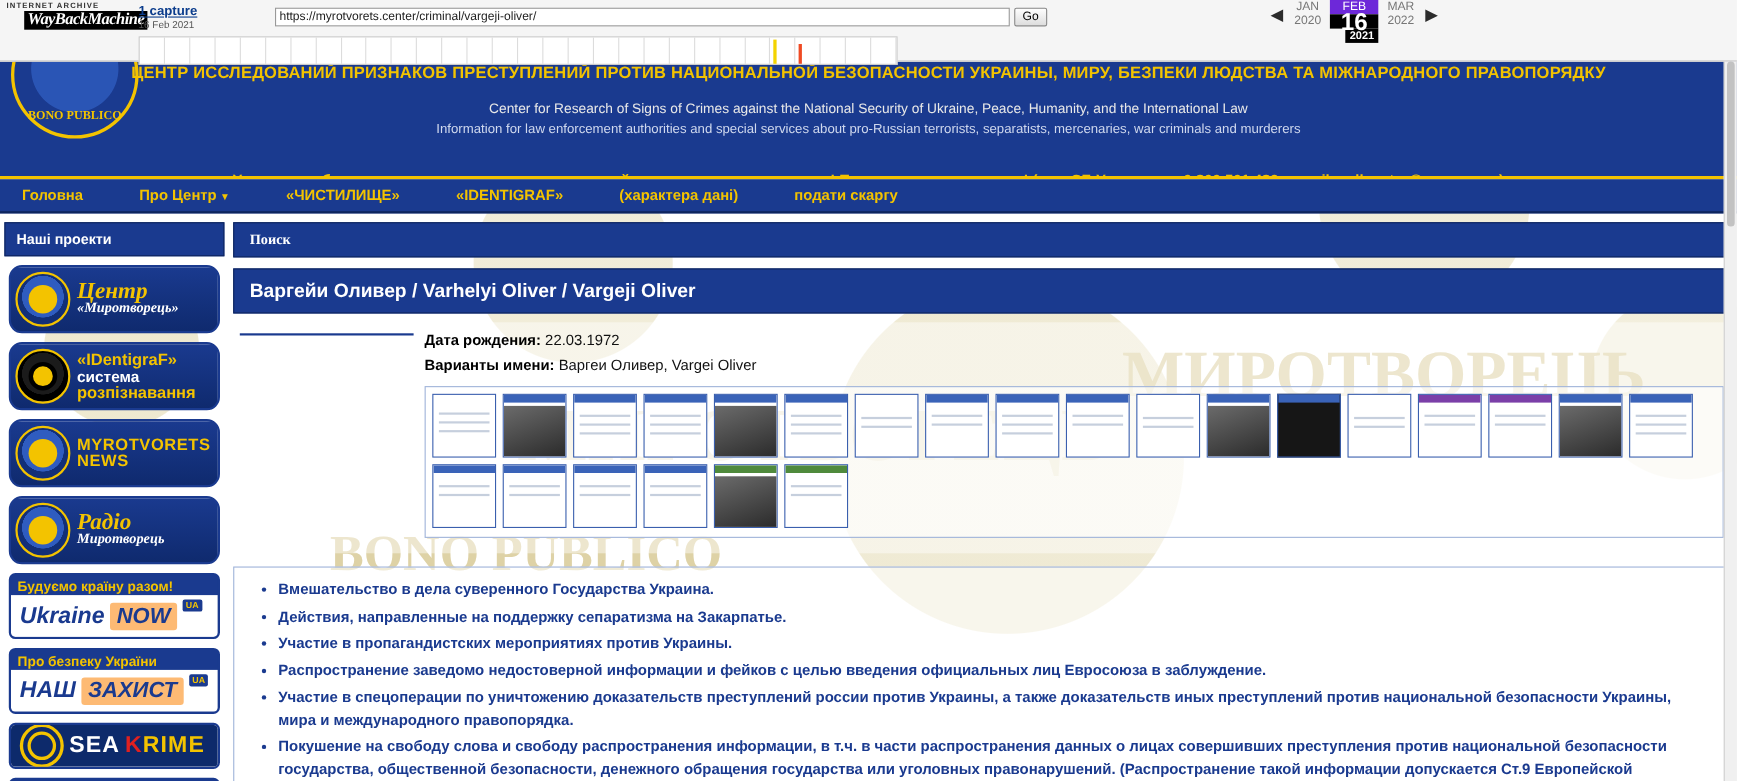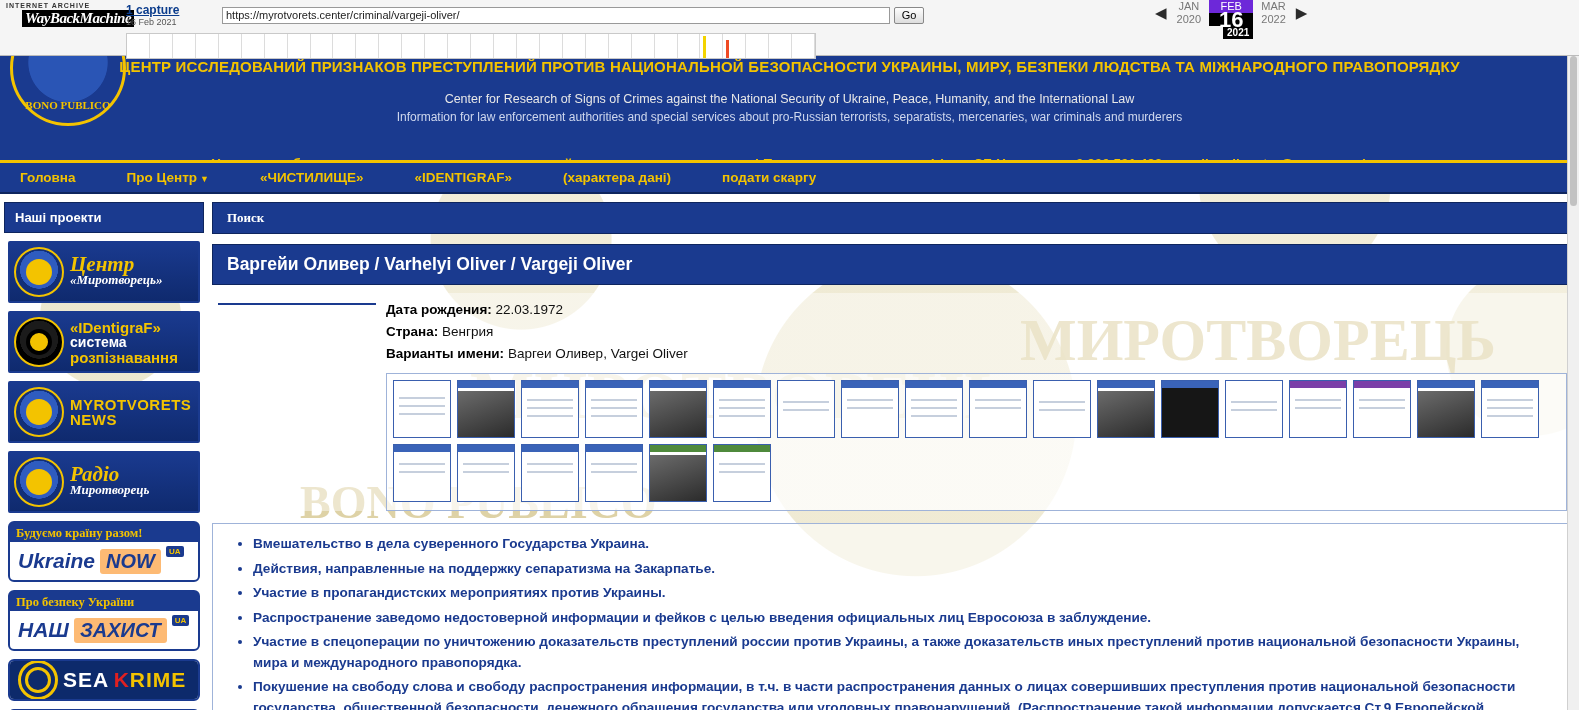--- a/index.html
+++ b/index.html
@@ -55,20 +55,21 @@
   #wb-url-area {
     flex: 1 1 auto;
     padding-top: 3px;
   }
   #wb-url-row { display: flex; align-items: center; gap: 4px; }
   #wb-url {
     width: 668px; height: 17px;
     border: 1px solid #999; background: #fff;
     font-size: 11px; padding: 1px 3px;
     color: #222;
+    margin-left: 28px;
   }
   #wb-go {
     height: 17px; min-width: 30px;
     font-size: 11px; border: 1px solid #888;
     background: linear-gradient(#fefefe,#ddd);
     border-radius: 2px; cursor: pointer;
   }
   #wb-sparkline {
     margin-top: 6px;
     height: 26px;
@@ -191,21 +192,21 @@
     position: relative; z-index: 3;
   }
   #sb-title {
     background: #1a3a8f; color: #fff; font-weight: bold;
     font-size: 13px; padding: 7px 10px;
     border: 1px solid #0e255e;
   }
   .sb-card {
     margin: 8px 4px 0 4px;
     border: 2px solid #1a3a8f;
-    border-radius: 2px;
+    border-radius: 12px;
     background: linear-gradient(#1a3a8f, #0f2a6e);
     height: 62px;
     display: flex; align-items: center;
     overflow: hidden;
     position: relative;
   }
   .sb-card .badge {
     width: 50px; height: 50px; margin-left: 4px;
     border-radius: 50%;
     background: radial-gradient(circle at 50% 45%, #2f5cc0 0 55%, #122f78 56%);
@@ -239,21 +240,20 @@
   .sb-banner {
     margin: 8px 4px 0 4px;
     border: 2px solid #1a3a8f;
     border-radius: 6px;
     overflow: hidden;
     background: #1a3a8f;
   }
   .sb-banner .cap {
     color: #f3c300; font-size: 12.5px; font-weight: bold;
     padding: 3px 6px 1px 6px;
-    font-family: Liberation Serif, serif;
   }
   .sb-banner .body {
     background: #fff; height: 38px; display: flex; align-items: center;
     padding: 0 8px; gap: 5px;
   }
   .chip-blue { color: #1a3a8f; font-weight: bold; font-size: 21px; font-style: italic; }
   .chip-yellow {
     background: #fdba74; color: #1a3a8f; font-weight: bold; font-size: 20px;
     padding: 1px 6px; border-radius: 3px; font-style: italic;
   }
@@ -544,24 +544,20 @@
       <div id="card">
         <div id="photo-col">
           <div id="photo-ph"></div>
         </div>
         <div id="info-col">
           <div class="info-row">
             <b>Дата рождения:</b>
             <span>22.03.1972</span>
           </div>
           <div class="info-row">
-            <b>Страна:</b>
-            <span>Венгрия</span>
-          </div>
-          <div class="info-row">
             <b>Варианты имени:</b>
             <span>Варгеи Оливер, Vargei Oliver</span>
           </div>
 
           <div id="thumbs">
             <div class="thumb blank">
                 <div class="ln" style="top:16px"></div>
                 <div class="ln" style="top:24px"></div>
                 <div class="ln" style="top:32px"></div>
               </div>

